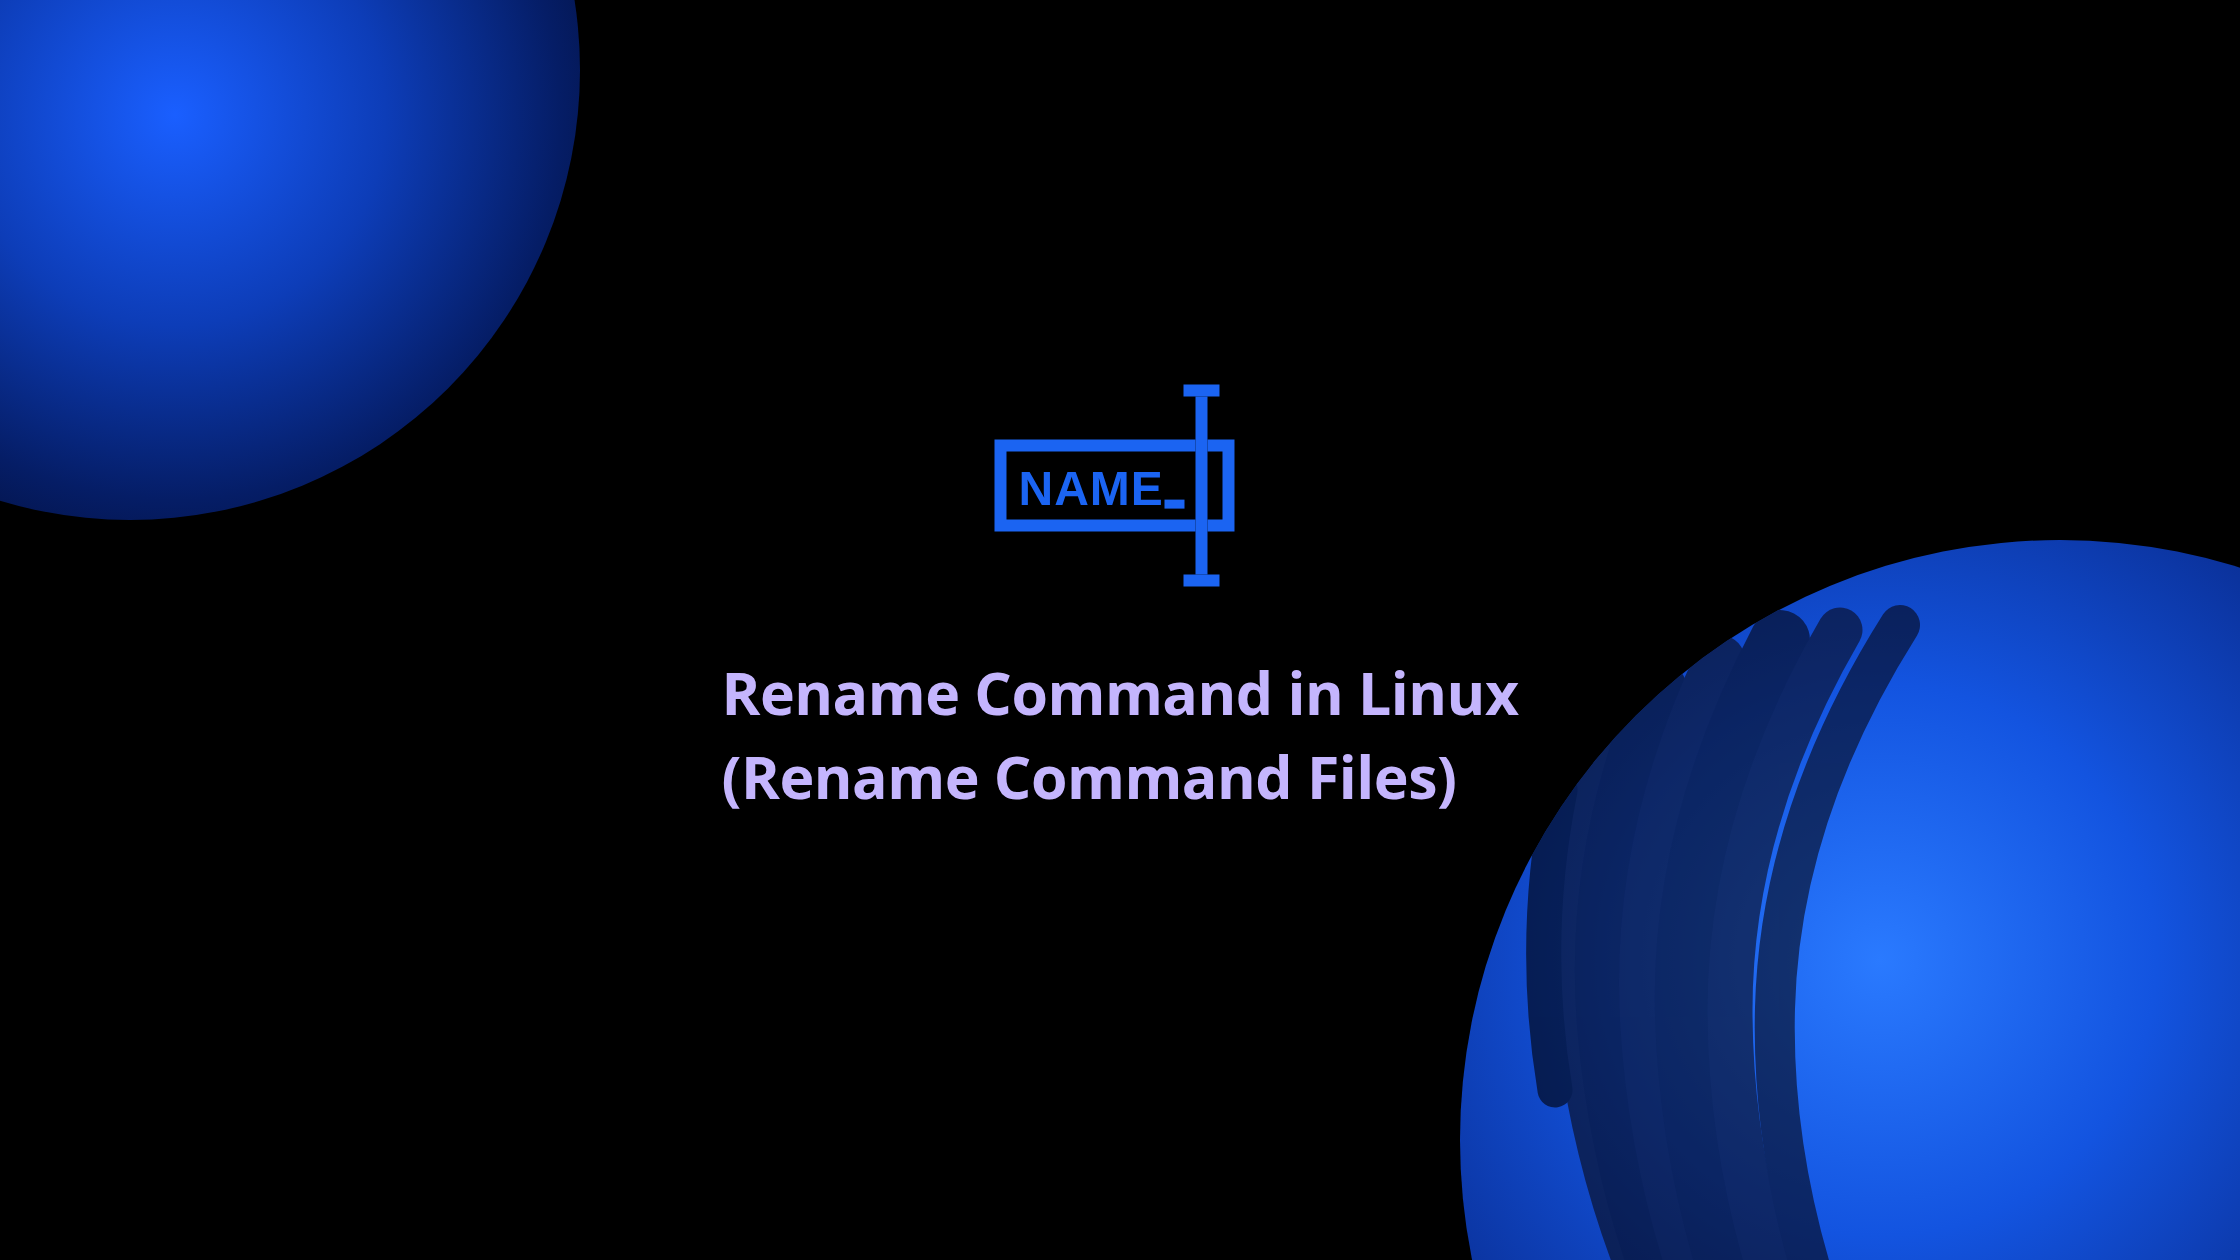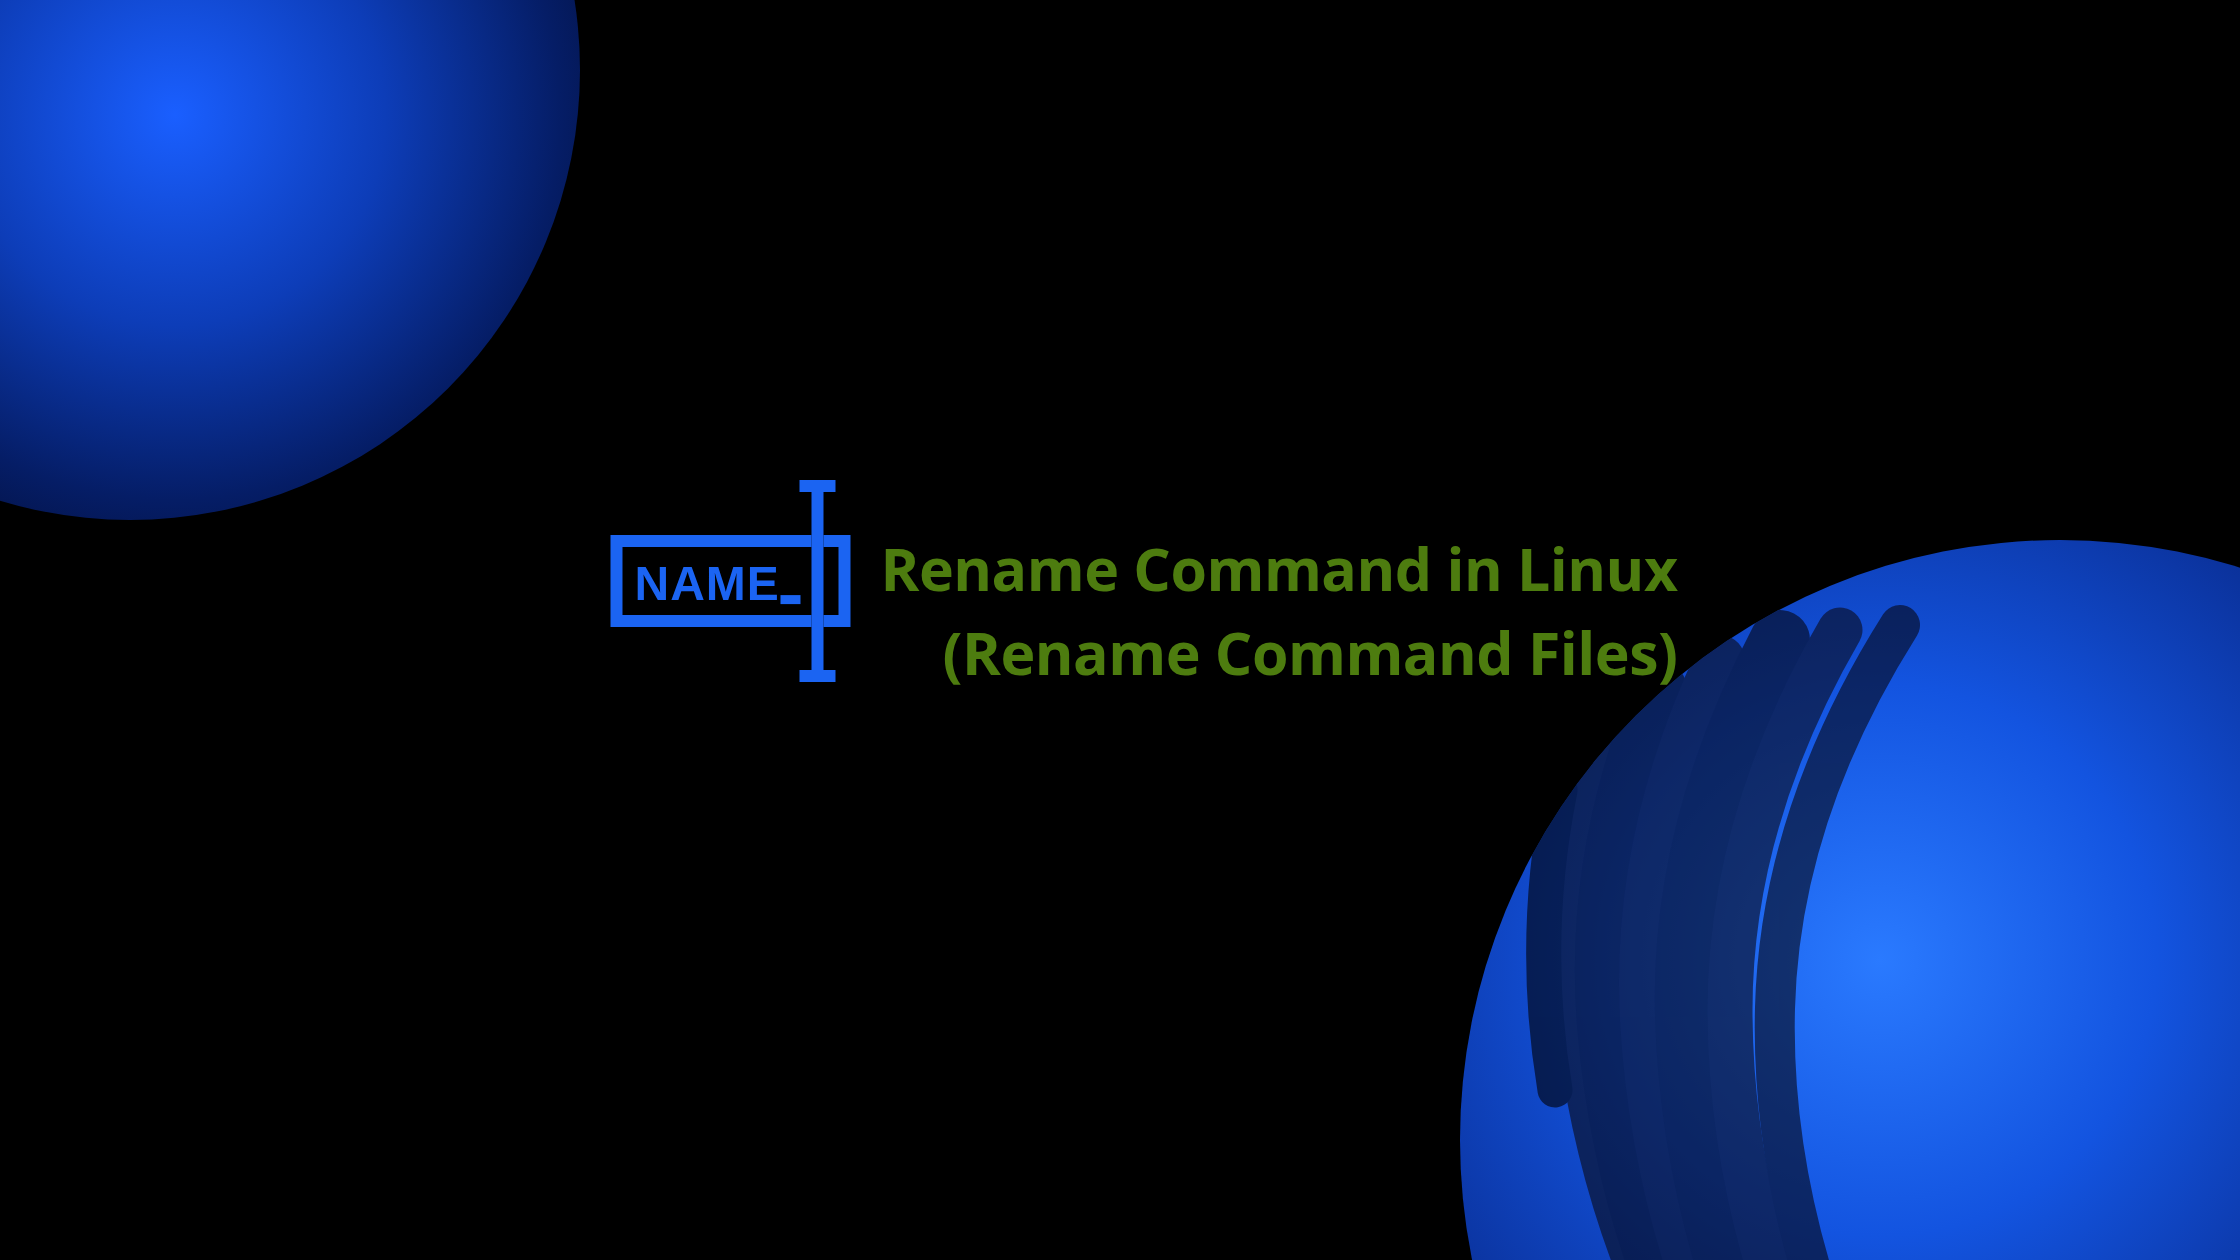--- a/index.html
+++ b/index.html
@@ -51,35 +51,34 @@
       width: 100%;
       height: 100%;
     }
     
     .content {
       position: absolute;
       top: 50%;
       left: 50%;
       transform: translate(-50%, -57%);
       display: flex;
-      flex-direction: row;
+      flex-direction: column;
       align-items: center;
       z-index: 10;
-      margin-left: 15px;
     }
     
     .icon-container {
       margin-bottom: 55px;
     }
     
     .title {
-      color: #4d7c0f;
+      color: #c4b5fd;
       font-size: 59px;
       font-weight: 700;
-      text-align: right;
+      text-align: left;
       line-height: 1.42;
       letter-spacing: -0.5px;
     }
   </style>
 </head>
 <body>
 
 <div class="orb-top-left"></div>
 
 <div class="orb-bottom-right"></div>

